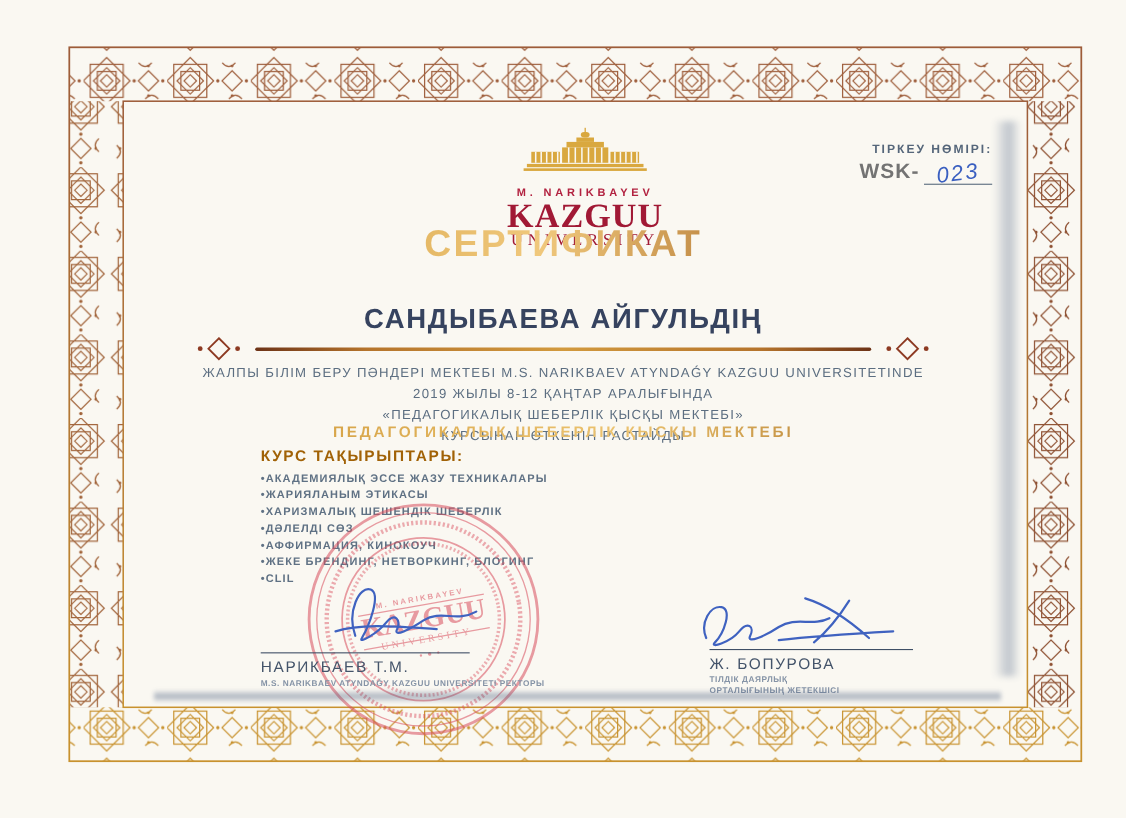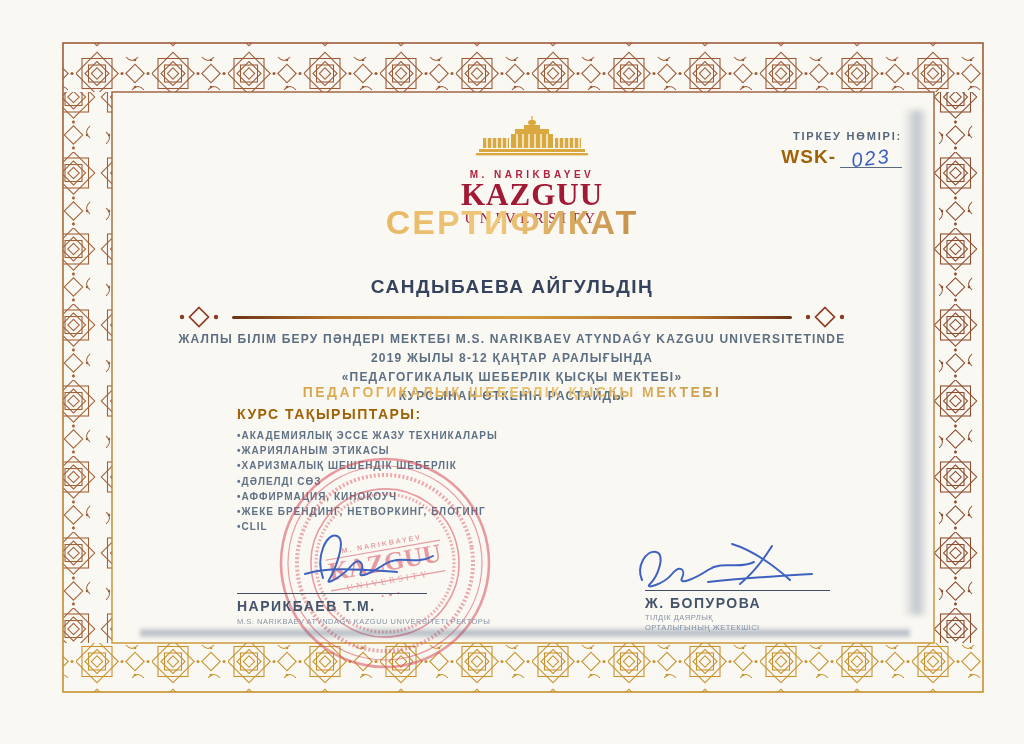--- a/index.html
+++ b/index.html
@@ -15,52 +15,52 @@
 
   
   .logo-block{top:116px;left:412px;width:240px;text-align:center;}
   .logo-pre{font-size:10px;font-weight:700;letter-spacing:3.5px;color:#b22240;margin-top:3px;}
   .logo-main{font-family:"Liberation Serif", serif;font-size:31px;font-weight:700;letter-spacing:1px;color:#a11935;line-height:30px;}
   .logo-sub{font-family:"Liberation Serif", serif;font-size:15px;letter-spacing:4.5px;color:#a11935;}
 
   .reg-block{top:130px;right:122px;width:260px;text-align:right;}
   .reg-label{font-size:11px;font-weight:700;letter-spacing:1.8px;color:#55667a;}
   .reg-row{display:flex;justify-content:flex-end;align-items:flex-end;margin-top:2px;}
-  .reg-prefix{font-size:19px;font-weight:600;letter-spacing:1px;color:#a16207;text-align:center;}
+  .reg-prefix{font-size:19px;font-weight:600;letter-spacing:1px;color:#737373;text-align:center;}
   .reg-underline{width:62px;border-bottom:1.6px solid #5a6b7d;margin-left:4px;text-align:center;}
   .reg-hand{display:inline-block;font-style:italic;font-size:20px;color:#3a5fc0;transform:rotate(-7deg) translateY(3px);letter-spacing:2px;}
   .reg-date{font-size:11px;font-weight:700;letter-spacing:1.2px;color:#55667a;margin-top:13px;}
 
   .cert-title{top:203px;font-size:34px;font-weight:800;letter-spacing:2px;
     background:linear-gradient(100deg,#8a5a20 0%,#d8a64a 25%,#f0c87c 48%,#a86a28 72%,#e3b45c 100%);
     -webkit-background-clip:text;background-clip:text;color:transparent;}
 
-  .recipient{top:276px;font-size:19px;font-weight:700;letter-spacing:1.5px;color:#36435f;}
+  .recipient{top:276px;font-size:25px;font-weight:700;letter-spacing:1.5px;color:#36435f;}
 
   .orn-row{top:305px;left:176px;width:672px;display:flex;align-items:center;gap:10px;}
   .orn-line{flex:1;height:3px;border-radius:2px;
     background:linear-gradient(90deg,#6d3317,#b5742c 18%,#d29a3e 50%,#b5742c 82%,#6d3317);}
 
-  .body-text{top:330px;font-size:12px;font-weight:700;letter-spacing:1.2px;color:#5c6e81;line-height:19px;}
+  .body-text{top:330px;font-size:12px;font-weight:400;letter-spacing:1.2px;color:#5c6e81;line-height:19px;}
 
   .program-title{top:384px;font-size:14px;font-weight:800;letter-spacing:2.5px;
     background:linear-gradient(100deg,#a4742c 0%,#d8a64a 30%,#ecc370 55%,#b07a2e 80%,#e0b058 100%);
     -webkit-background-clip:text;background-clip:text;color:transparent;}
 
   .topics{top:406px;left:237px;width:430px;}
   .topics-heading{font-size:14px;font-weight:800;letter-spacing:1.5px;color:#a16207;margin-bottom:6px;}
   .topic-item{font-size:10px;font-weight:600;letter-spacing:1px;color:#5f7184;line-height:15.2px;}
 
   .sig-line{border-top:1.6px solid #3f4f66;}
   .sig-line-left{top:593px;left:237px;width:190px;}
   .sig-line-right{top:590px;left:645px;width:185px;}
-  .sig-name{font-size:14px;font-weight:700;letter-spacing:1.5px;color:#44546a;text-align:right;}
+  .sig-name{font-size:14px;font-weight:400;letter-spacing:1.5px;color:#44546a;text-align:right;}
   .sig-name-left{top:598px;left:237px;}
   .sig-name-right{top:595px;left:645px;}
-  .sig-title{font-size:7.5px;font-weight:400;letter-spacing:.5px;color:#8593a6;line-height:10px;}
+  .sig-title{font-size:7.5px;font-weight:700;letter-spacing:.5px;color:#8593a6;line-height:10px;}
   .sig-title-left{top:617px;left:237px;}
   .sig-title-right{top:613px;left:645px;}
 
   .stamp-wrap{top:450px;left:272px;width:226px;height:226px;opacity:.55;transform:rotate(-10deg);pointer-events:none;}
   .sig-svg{pointer-events:none;}
   .sig-svg-left{top:526px;left:285px;}
   .sig-svg-right{top:536px;left:612px;}
 
   
   .shadow-h{top:627px;left:140px;width:770px;height:11px;filter:blur(2px);opacity:.55;

